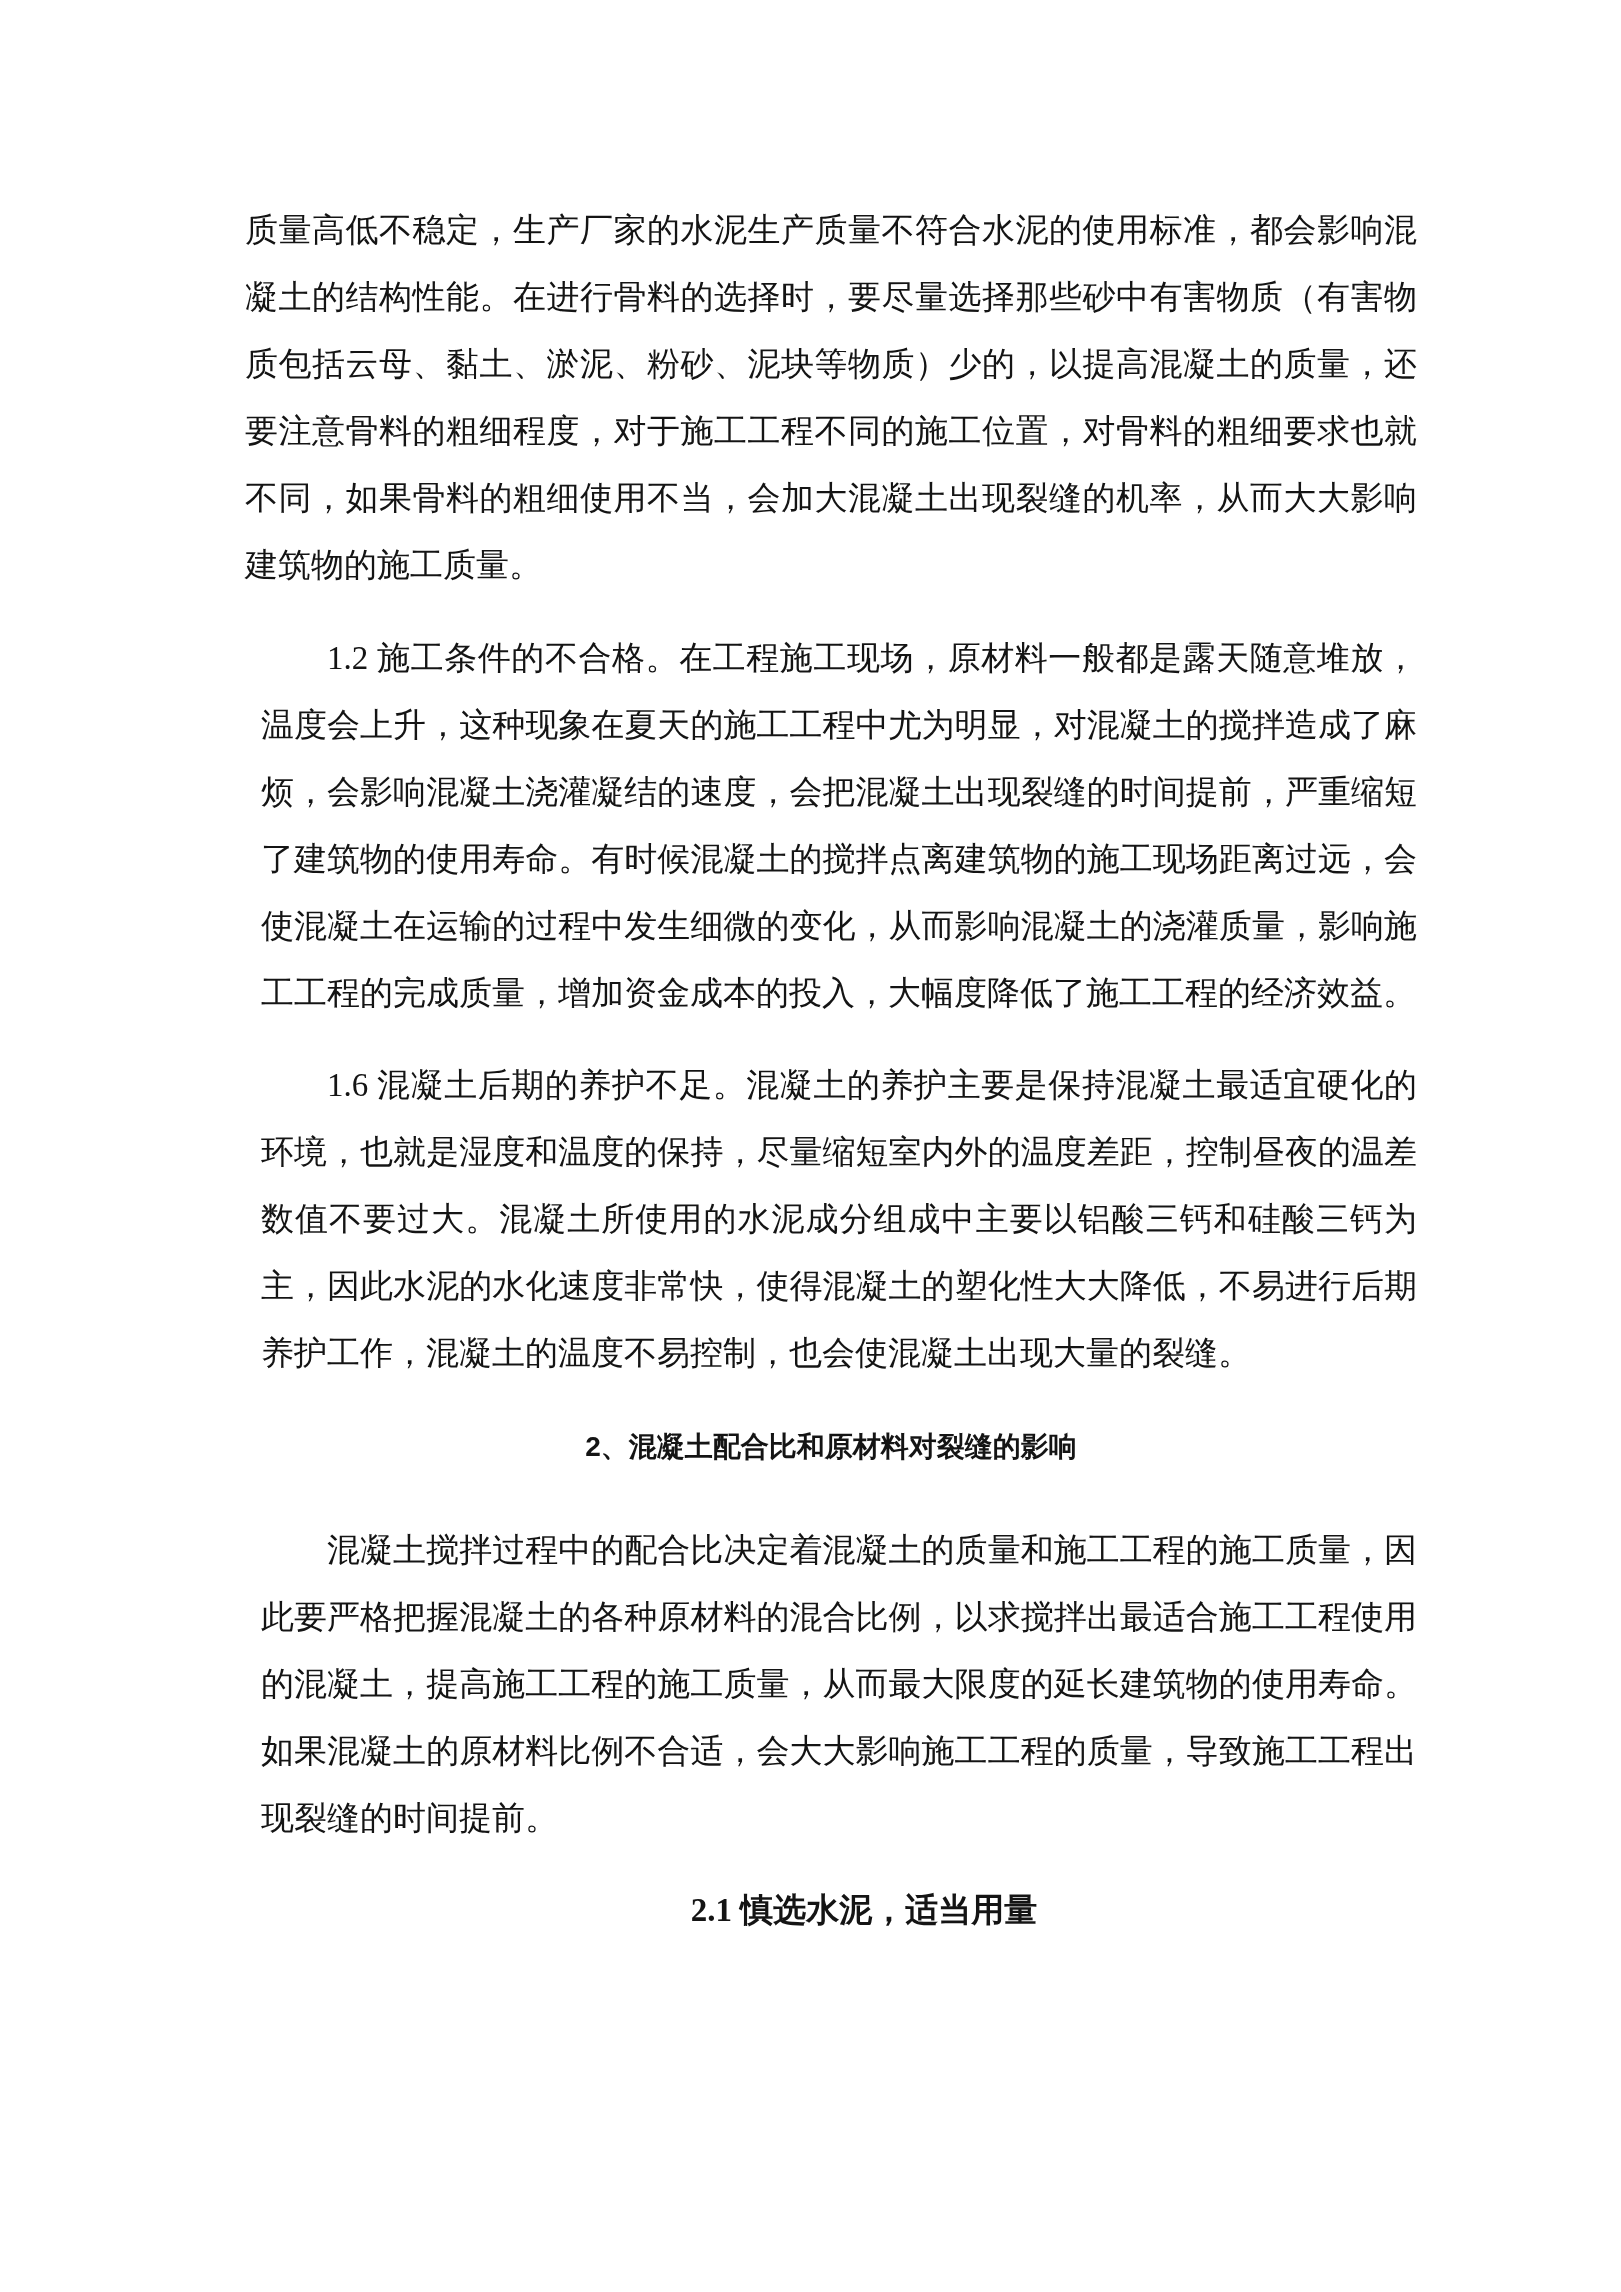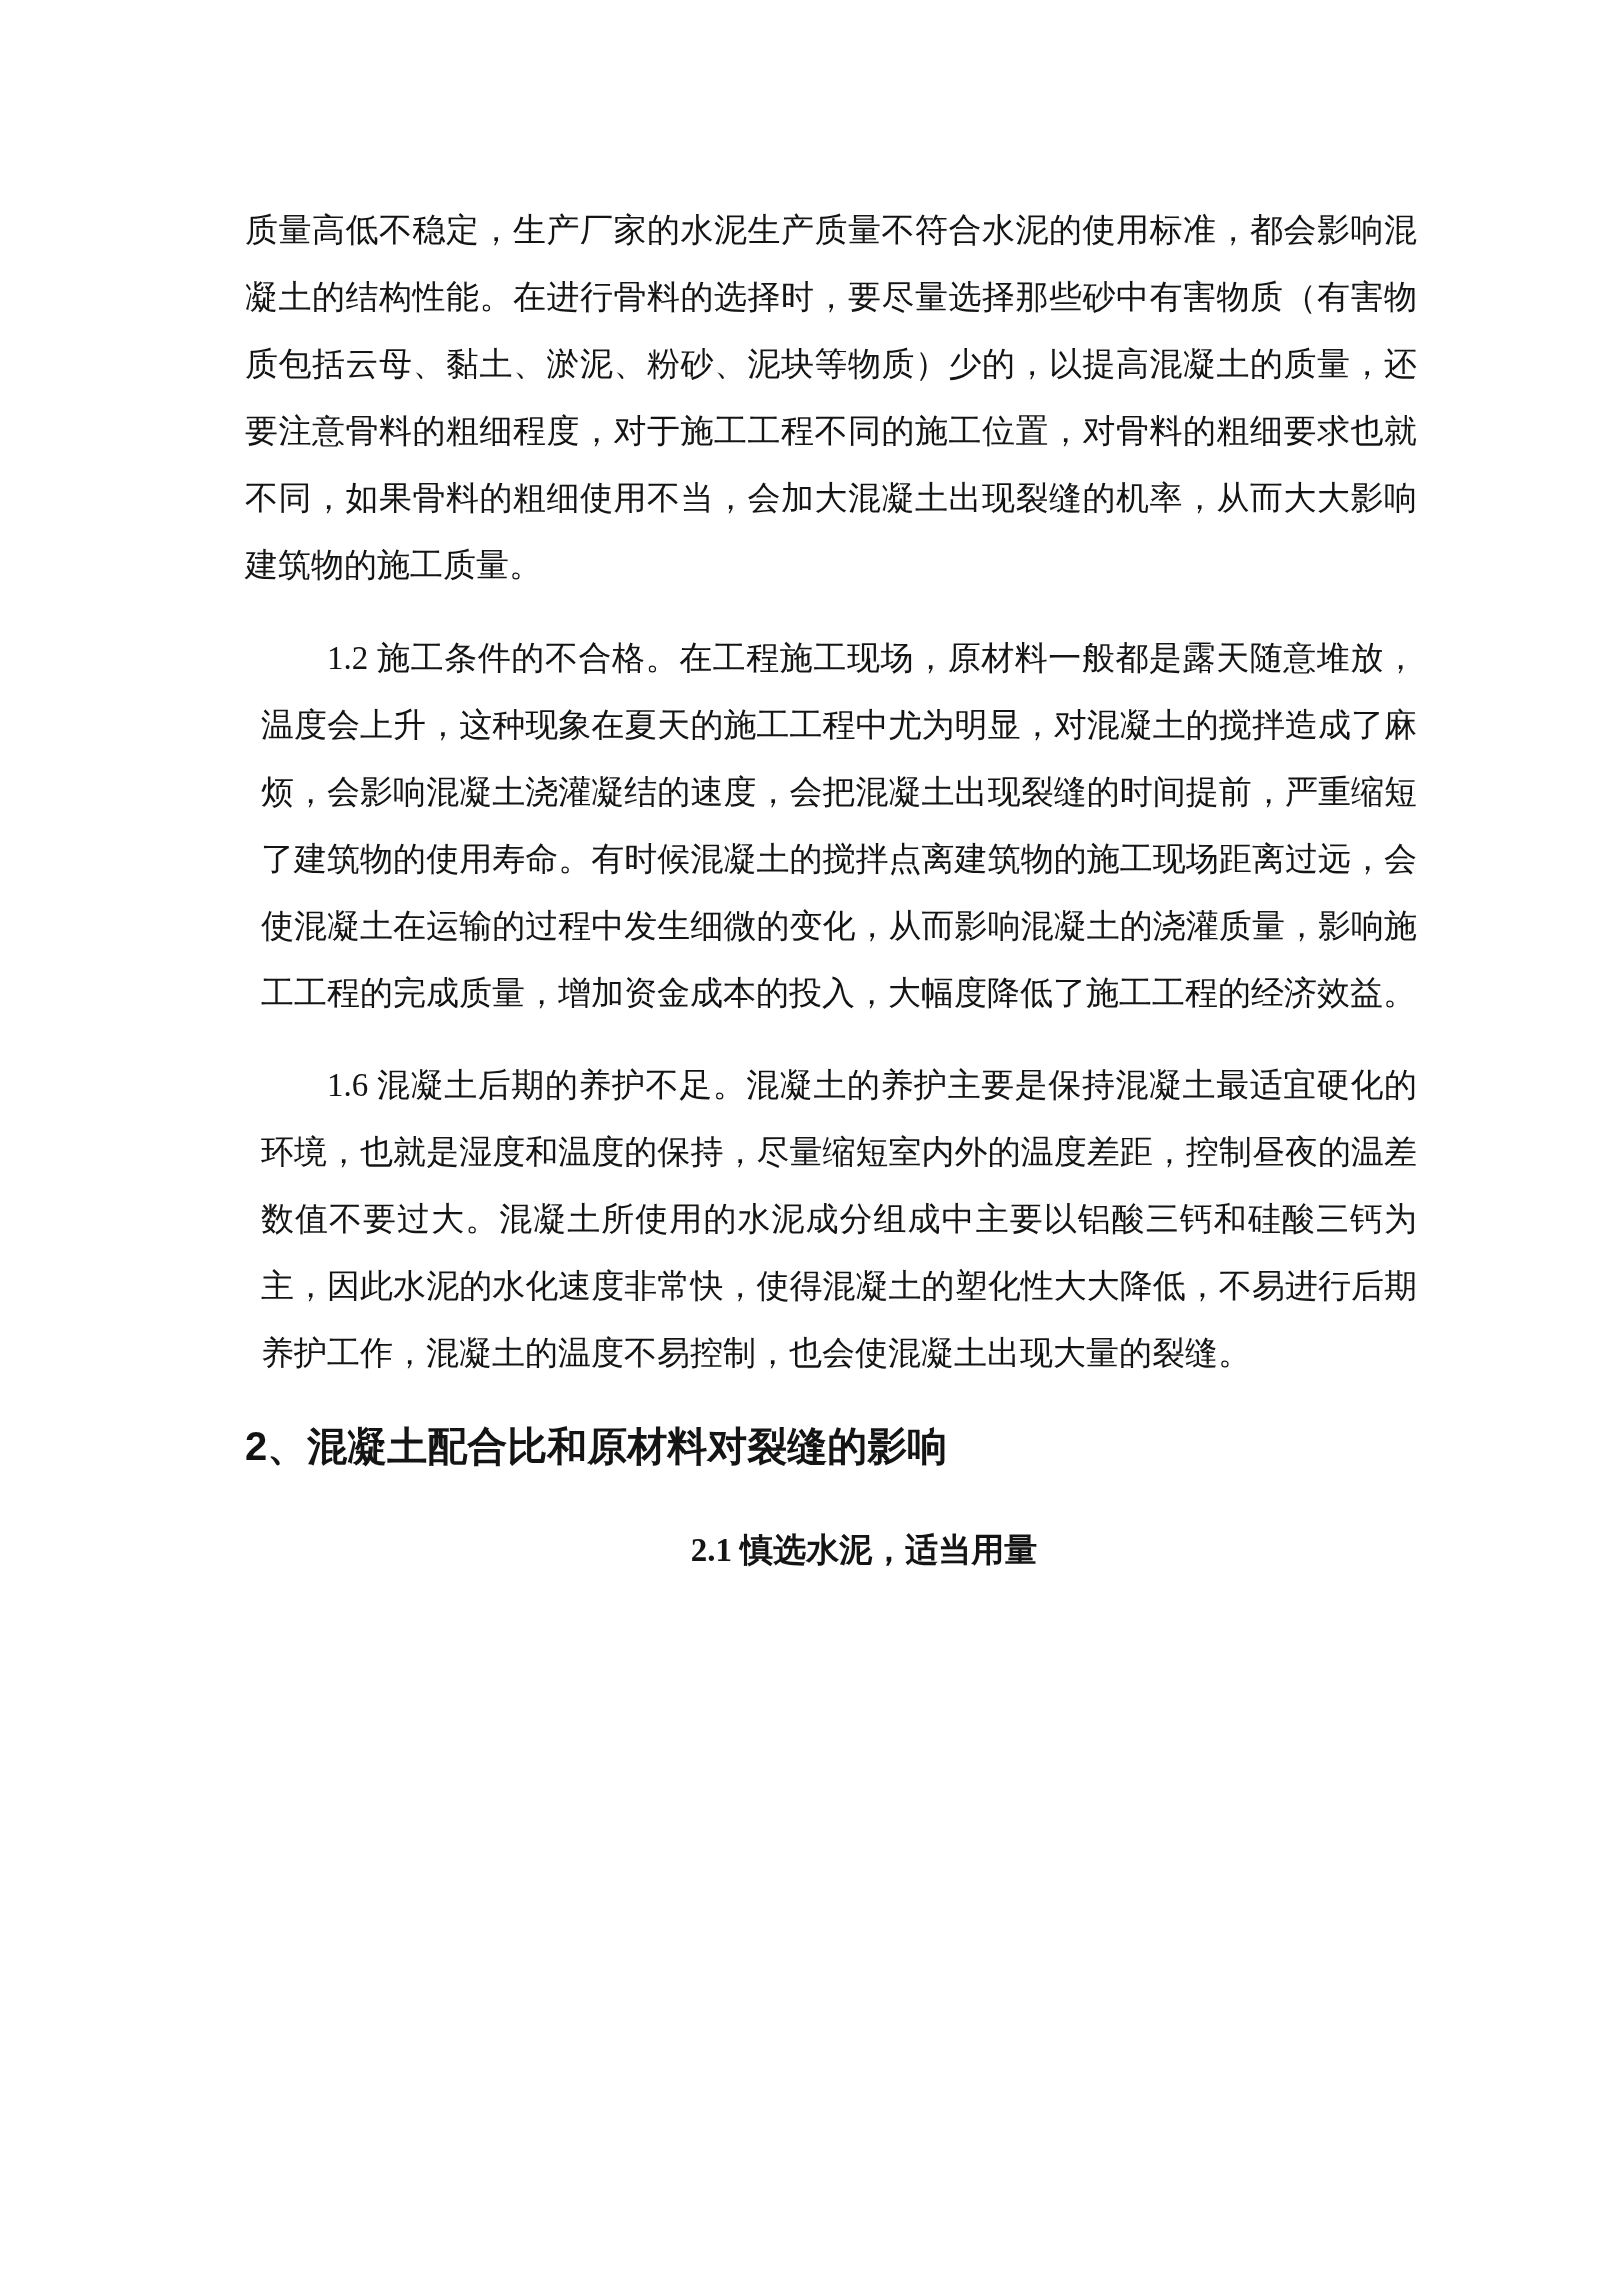--- a/index.html
+++ b/index.html
@@ -27,23 +27,23 @@
     word-break: break-all;
   }
   .para.indent {
     text-indent: 2em;
     margin-left: 16px;
   }
   .heading {
     margin: 19.6px 0 37px 0;
     font-family: "Liberation Sans", "DejaVu Sans", sans-serif;
     font-weight: bold;
-    font-size: 40px;
+    font-size: 28px;
     line-height: 67px;
-    text-align: left;
+    text-align: center;
   }
   .subheading {
     margin: 19.6px 0 35px 0;
     font-weight: bold;
     text-indent: 2em;
     text-align: center;
   }
 </style>
 </head>
 <body>
@@ -51,18 +51,19 @@
 <div class="page">
 
   <p class="para">质量高低不稳定，生产厂家的水泥生产质量不符合水泥的使用标准，都会影响混凝土的结构性能。在进行骨料的选择时，要尽量选择那些砂中有害物质（有害物质包括云母、黏土、淤泥、粉砂、泥块等物质）少的，以提高混凝土的质量，还要注意骨料的粗细程度，对于施工工程不同的施工位置，对骨料的粗细要求也就不同，如果骨料的粗细使用不当，会加大混凝土出现裂缝的机率，从而大大影响建筑物的施工质量。</p>
 
   <p class="para indent">1.2 施工条件的不合格。在工程施工现场，原材料一般都是露天随意堆放，温度会上升，这种现象在夏天的施工工程中尤为明显，对混凝土的搅拌造成了麻烦，会影响混凝土浇灌凝结的速度，会把混凝土出现裂缝的时间提前，严重缩短了建筑物的使用寿命。有时候混凝土的搅拌点离建筑物的施工现场距离过远，会使混凝土在运输的过程中发生细微的变化，从而影响混凝土的浇灌质量，影响施工工程的完成质量，增加资金成本的投入，大幅度降低了施工工程的经济效益。</p>
 
   <p class="para indent">1.6 混凝土后期的养护不足。混凝土的养护主要是保持混凝土最适宜硬化的环境，也就是湿度和温度的保持，尽量缩短室内外的温度差距，控制昼夜的温差数值不要过大。混凝土所使用的水泥成分组成中主要以铝酸三钙和硅酸三钙为主，因此水泥的水化速度非常快，使得混凝土的塑化性大大降低，不易进行后期养护工作，混凝土的温度不易控制，也会使混凝土出现大量的裂缝。</p>
 
   <h2 class="heading">2、混凝土配合比和原材料对裂缝的影响</h2>
 
+  <p class="para indent">混凝土搅拌过程中的配合比决定着混凝土的质量和施工工程的施工质量，因此要严格把握混凝土的各种原材料的混合比例，以求搅拌出最适合施工工程使用的混凝土，提高施工工程的施工质量，从而最大限度的延长建筑物的使用寿命。如果混凝土的原材料比例不合适，会大大影响施工工程的质量，导致施工工程出现裂缝的时间提前。</p>
 
   <p class="para subheading">2.1 慎选水泥，适当用量</p>
 
 
 </div>
 
 
 </body></html>

